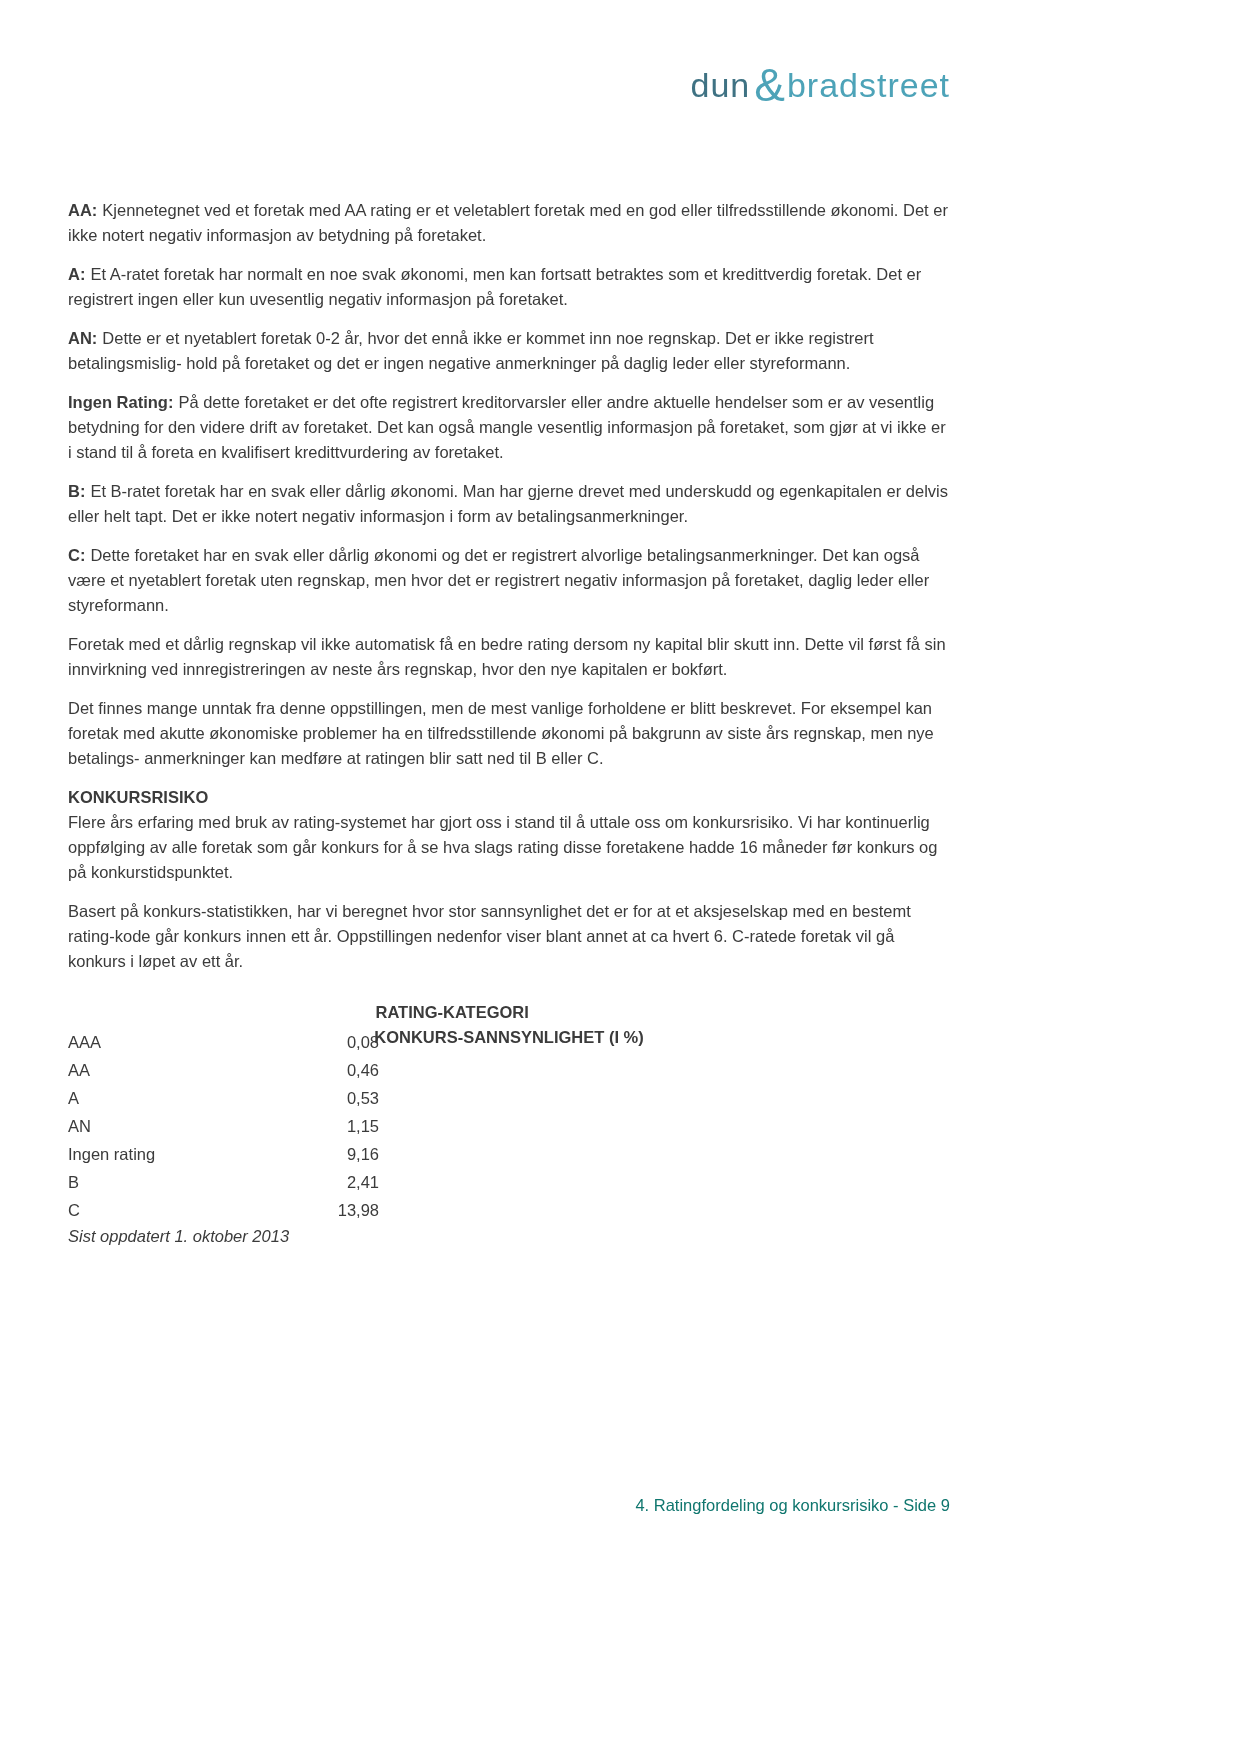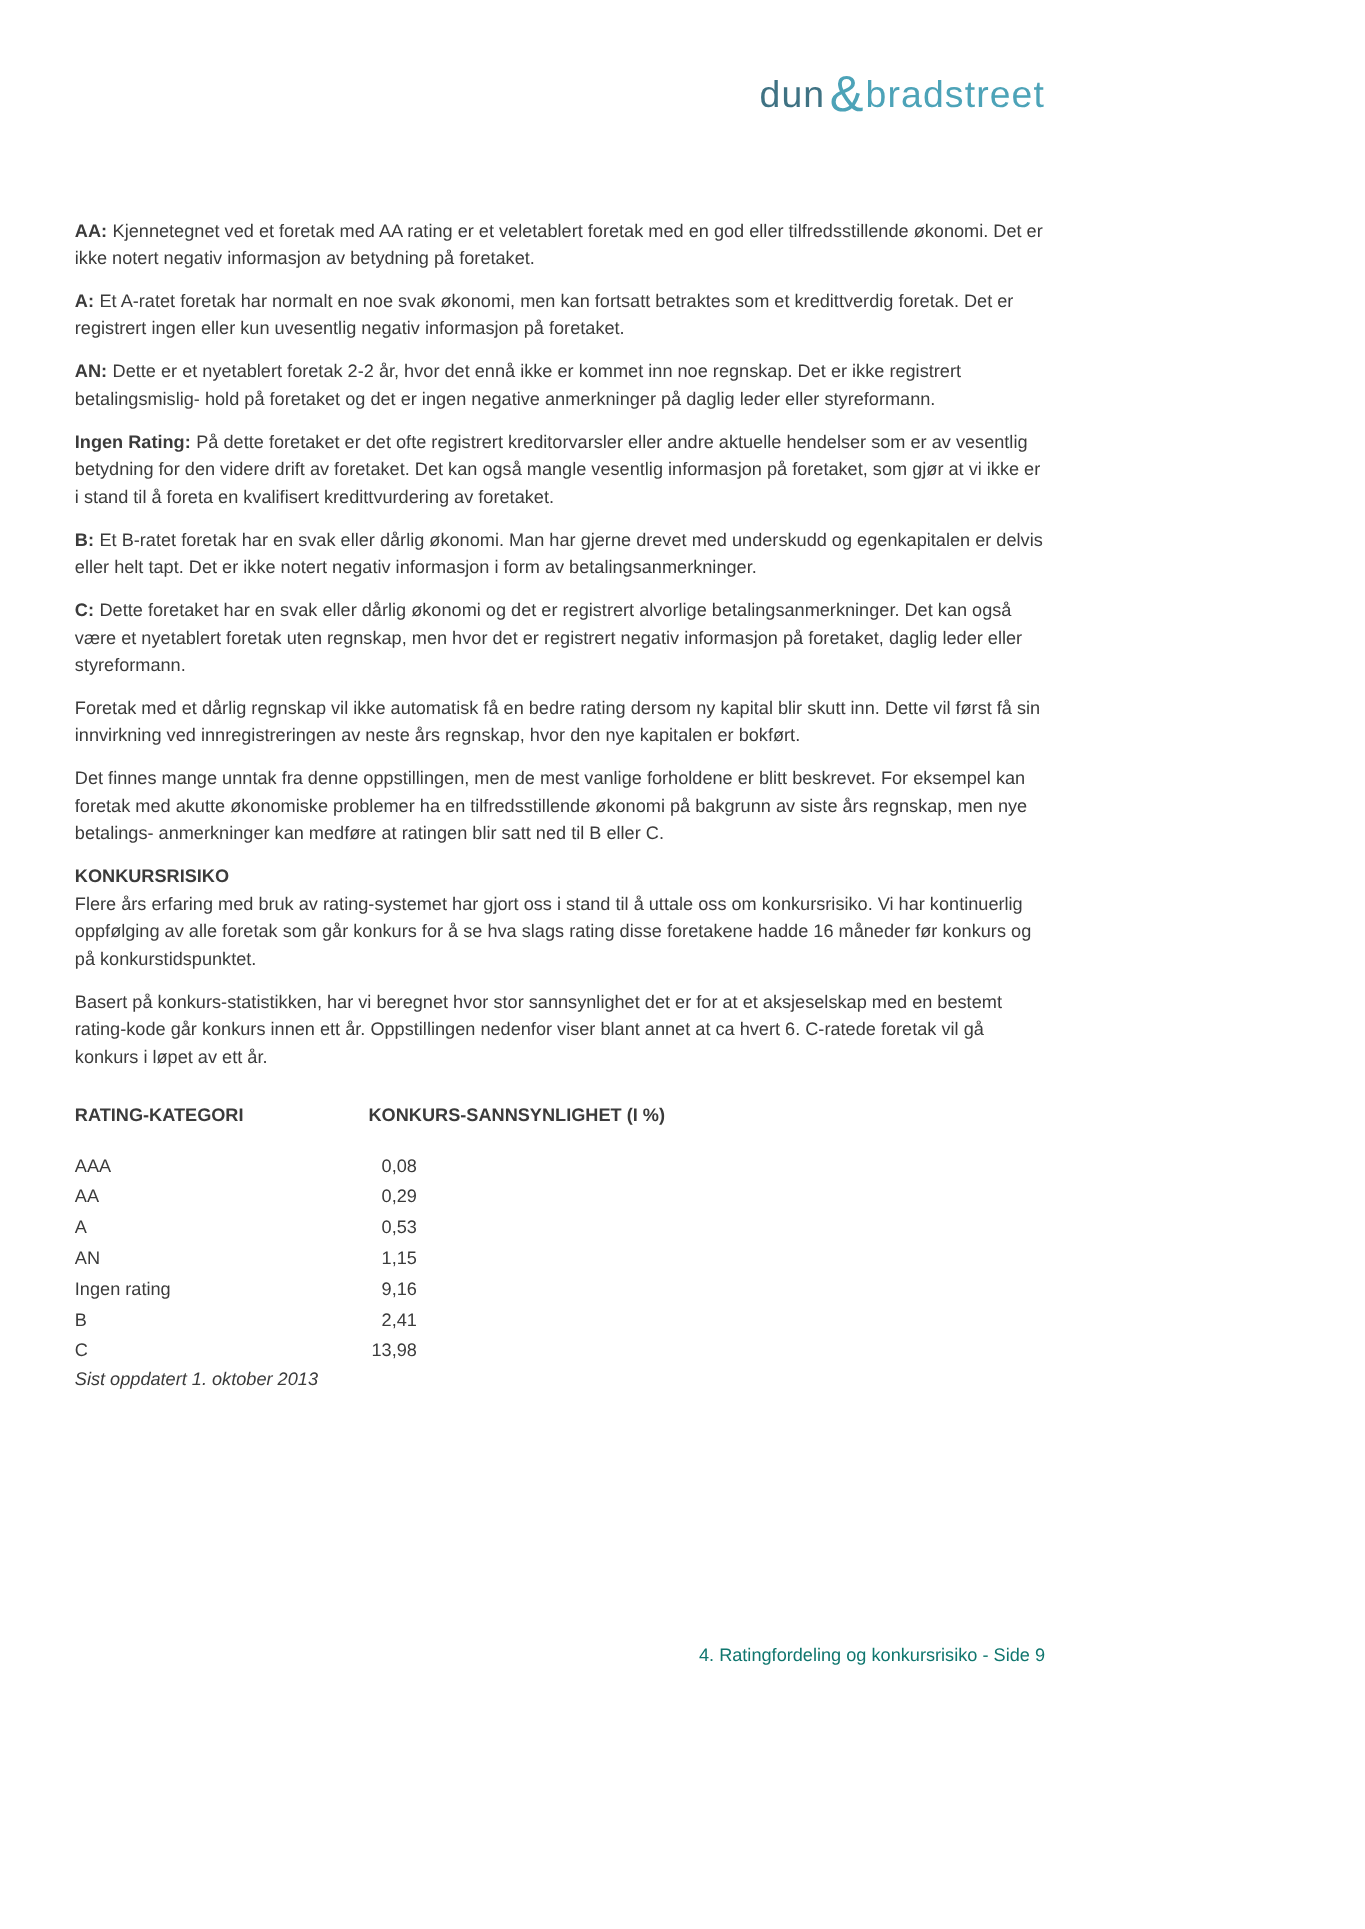--- a/index.html
+++ b/index.html
@@ -62,21 +62,21 @@
     margin: 0;
   }
   .table-block {
     margin-top: 26px;
   }
   .trow {
     display: flex;
     height: 28px;
     align-items: center;
   }
-  .trow.header { font-weight: bold; margin-bottom: 18px; }
+  .trow.header { font-weight: bold; margin-bottom: 0; flex-direction: column; }
   .tcat { width: 267px; }
   .tval { width: 44px; text-align: right; }
   .updated {
     font-style: italic;
   }
   .footer {
     position: absolute;
     top: 1496px;
     left: 68px;
     width: 882px;
@@ -99,21 +99,21 @@
 
     <p class="para">
       <b>AA:</b><span>Kjennetegnet ved et foretak med AA rating er et veletablert foretak med en god eller tilfredsstillende økonomi. Det er ikke notert negativ informasjon av betydning på foretaket.</span>
     </p>
 
     <p class="para">
       <b>A:</b><span>Et A-ratet foretak har normalt en noe svak økonomi, men kan fortsatt betraktes som et kredittverdig foretak. Det er registrert ingen eller kun uvesentlig negativ informasjon på foretaket.</span>
     </p>
 
     <p class="para">
-      <b>AN:</b><span>Dette er et nyetablert foretak 2-2 år, hvor det ennå ikke er kommet inn noe regnskap. Det er ikke registrert betalingsmislig- hold på foretaket og det er ingen negative anmerkninger på daglig leder eller styreformann.</span>
+      <b>AN:</b><span>Dette er et nyetablert foretak 0-2 år, hvor det ennå ikke er kommet inn noe regnskap. Det er ikke registrert betalingsmislig- hold på foretaket og det er ingen negative anmerkninger på daglig leder eller styreformann.</span>
     </p>
 
     <p class="para">
       <b>Ingen Rating:</b><span>På dette foretaket er det ofte registrert kreditorvarsler eller andre aktuelle hendelser som er av vesentlig betydning for den videre drift av foretaket. Det kan også mangle vesentlig informasjon på foretaket, som gjør at vi ikke er i stand til å foreta en kvalifisert kredittvurdering av foretaket.</span>
     </p>
 
     <p class="para">
       <b>B:</b><span>Et B-ratet foretak har en svak eller dårlig økonomi. Man har gjerne drevet med underskudd og egenkapitalen er delvis eller helt tapt. Det er ikke notert negativ informasjon i form av betalingsanmerkninger.</span>
     </p>
 
@@ -135,21 +135,21 @@
       <div class="trow header">
         <div class="tcat">RATING-KATEGORI</div>
         <div>KONKURS-SANNSYNLIGHET (I %)</div>
       </div>
       <div class="trow">
         <div class="tcat">AAA</div>
         <div class="tval">0,08</div>
       </div>
       <div class="trow">
         <div class="tcat">AA</div>
-        <div class="tval">0,29</div>
+        <div class="tval">0,46</div>
       </div>
       <div class="trow">
         <div class="tcat">A</div>
         <div class="tval">0,53</div>
       </div>
       <div class="trow">
         <div class="tcat">AN</div>
         <div class="tval">1,15</div>
       </div>
       <div class="trow">

